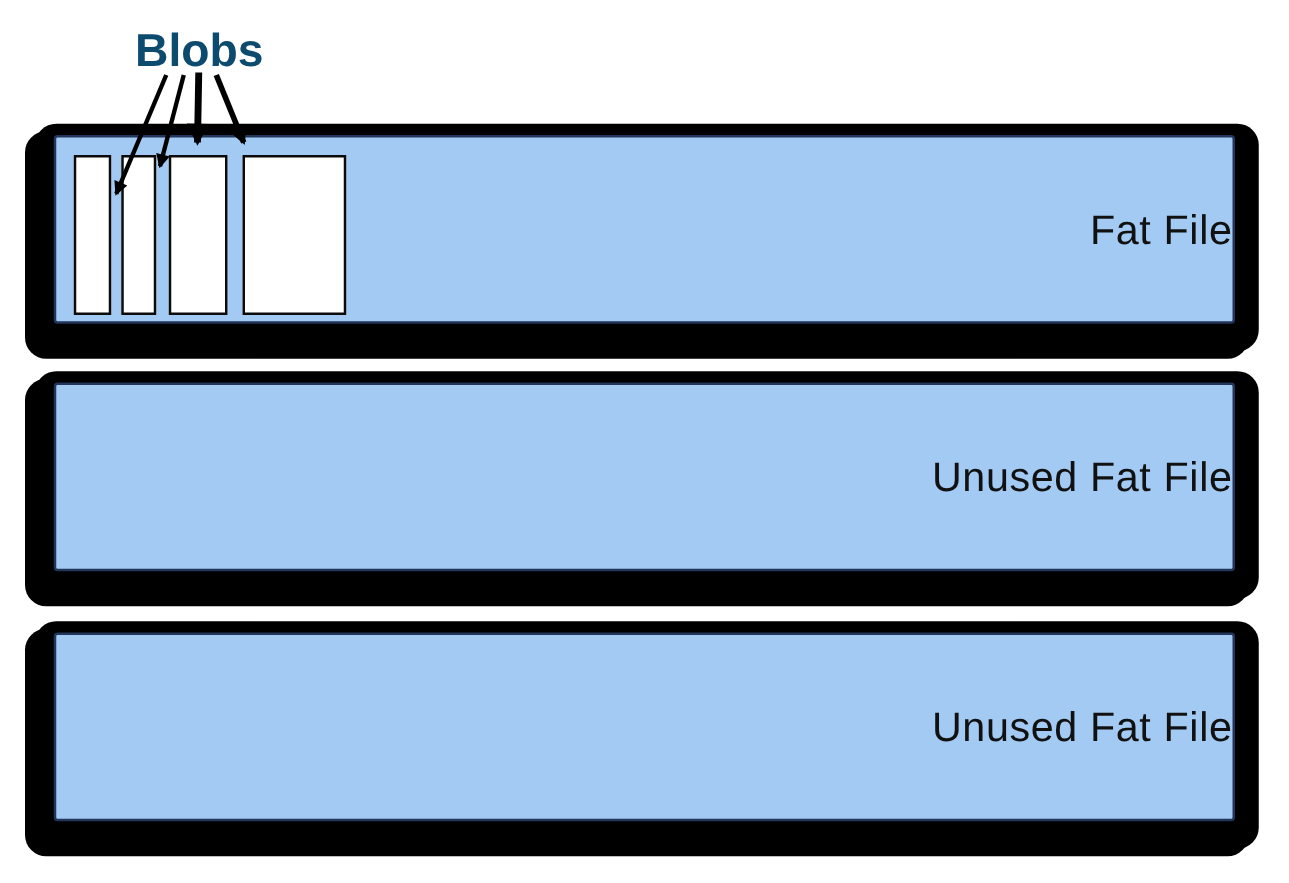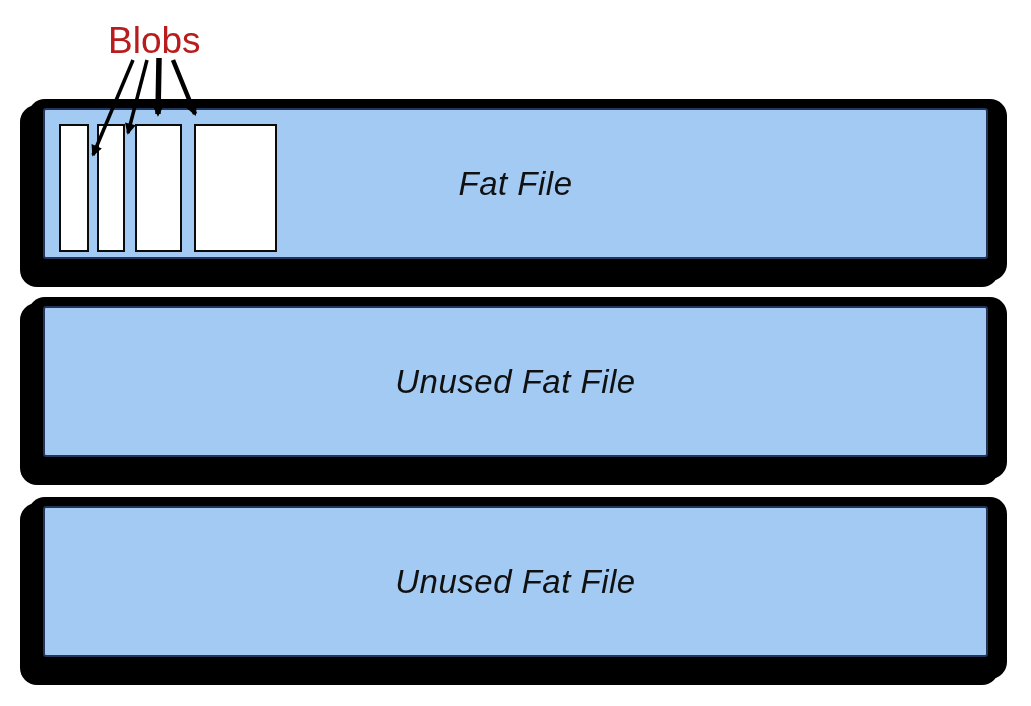--- a/index.html
+++ b/index.html
@@ -29,22 +29,21 @@
     position: absolute;
     left: 15px;
     top: 9px;
     right: 19px;
     bottom: 22px;
     background: var(--bar-fill, #a2caf3);
     border: 2px solid var(--bar-stroke, #22355a);
     border-radius: 3px;
     display: flex;
     align-items: center;
-    justify-content: center;
-    font-style: italic;
+    justify-content: flex-end;
   }
   .bar-label {
     font-size: 33px;
     color: #111111;
     letter-spacing: 0.5px;
     user-select: none;
   }
   .bar-1 { top: 99px; }
   .bar-2 { top: 297px; }
   .bar-3 { top: 497px; }
@@ -62,22 +61,22 @@
   .blob-2 { left: 52px;  width: 28px; }
   .blob-3 { left: 90px;  width: 47px; }
   .blob-4 { left: 149px; width: 83px; }
 
   
   .blobs-label {
     position: absolute;
     left: 108px;
     top: 20px;
     font-size: 37px;
-    font-weight: normal;
-    color: #b91c1c;
+    font-weight: bold;
+    color: #0c4a6e;
     letter-spacing: 0px;
     user-select: none;
   }
 
   
   .arrow-layer {
     position: absolute;
     left: 0;
     top: 0;
     width: 1031px;

